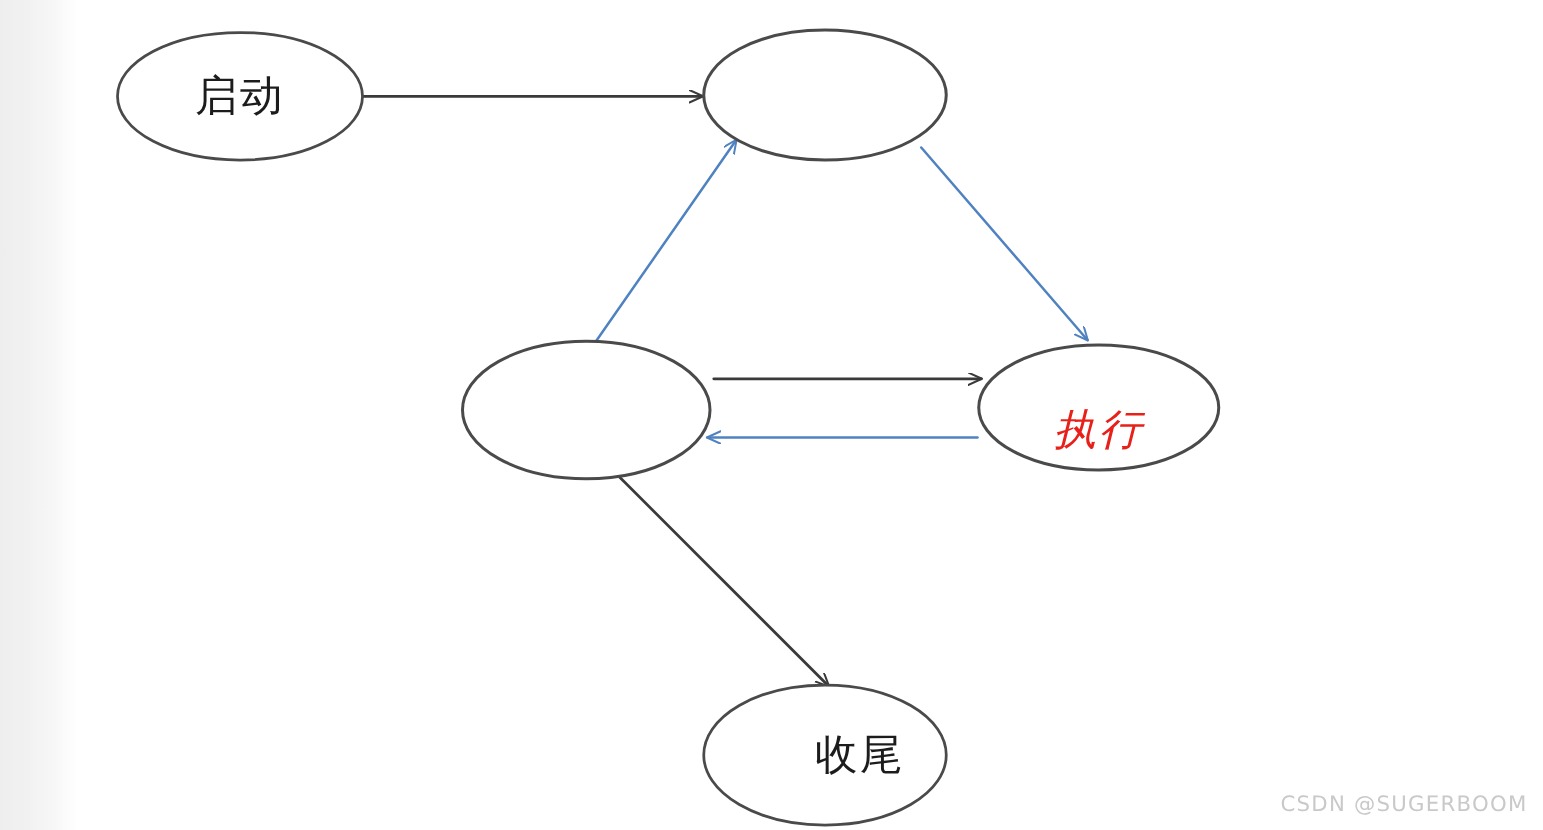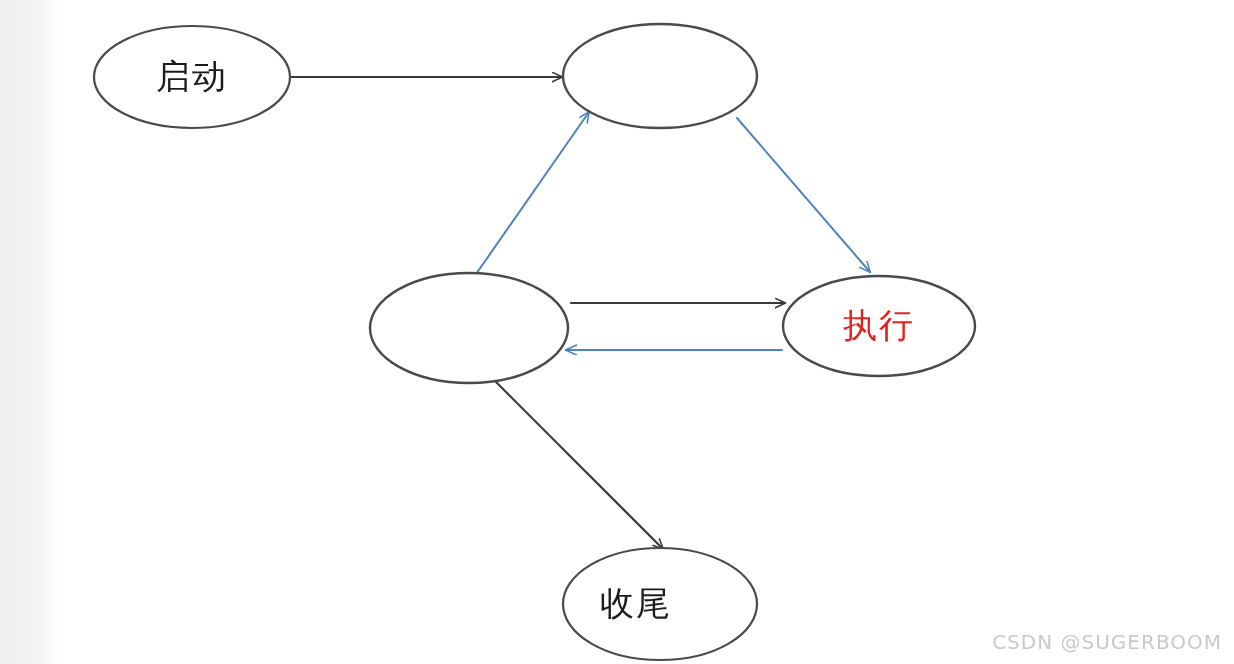--- a/index.html
+++ b/index.html
@@ -48,21 +48,21 @@
     user-select: none;
   }
   .node-label.black { color: #1c1c1c; }
   .node-label.red   { color: #e8201a; }
 
   #watermark {
     position: absolute;
     right: 12px;
     bottom: 10px;
     font-family: "DejaVu Sans", "Liberation Sans", sans-serif;
-    font-size: 20px;
+    font-size: 17px;
     letter-spacing: 1px;
     color: #c9c9c9;
     white-space: nowrap;
     user-select: none;
     text-align: right;
   }
 </style>
 </head>
 <body>
 
@@ -92,18 +92,18 @@
     <g id="nodes-layer">
       <ellipse fill="#ffffff" stroke="#4a4a4a" stroke-width="2.2" cx="192" cy="77" rx="98" ry="51"></ellipse>
       <ellipse fill="#ffffff" stroke="#4a4a4a" stroke-width="2.4" cx="660" cy="76" rx="97" ry="52"></ellipse>
       <ellipse fill="#ffffff" stroke="#4a4a4a" stroke-width="2.4" cx="469" cy="328" rx="99" ry="55"></ellipse>
       <ellipse fill="#ffffff" stroke="#4a4a4a" stroke-width="2.4" cx="879" cy="326" rx="96" ry="50"></ellipse>
       <ellipse fill="#ffffff" stroke="#4a4a4a" stroke-width="2.2" cx="660" cy="604" rx="97" ry="56"></ellipse>
     </g>
   </svg>
 
   <div class="node-label black" style="left: 192px; top: 77px;">启动</div>
-  <div class="node-label red" style="left: 879px; top: 326px;">执行</div>
-  <div class="node-label black" style="left: 636px; top: 604px;">收尾</div>
+  <div class="node-label red" style="left: 879px; top: 344px; font-style: italic;">执行</div>
+  <div class="node-label black" style="left: 688px; top: 604px;">收尾</div>
 
   <div id="watermark">CSDN @SUGERBOOM</div>
 
 </div>
 
 </body></html>

